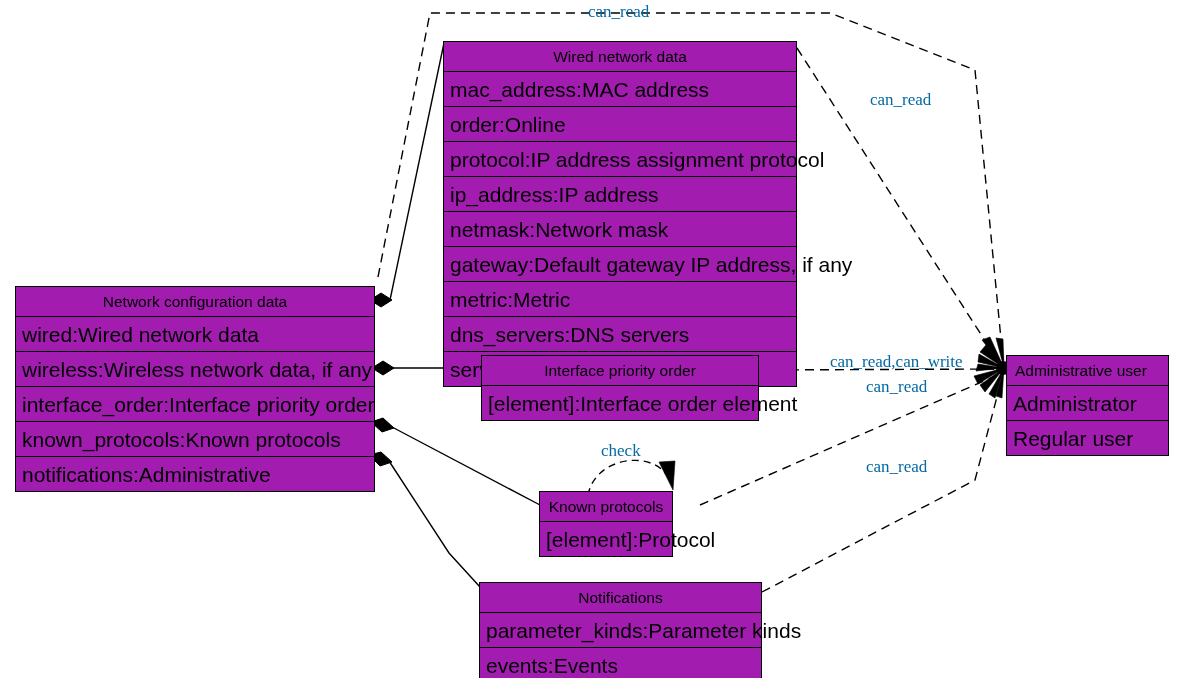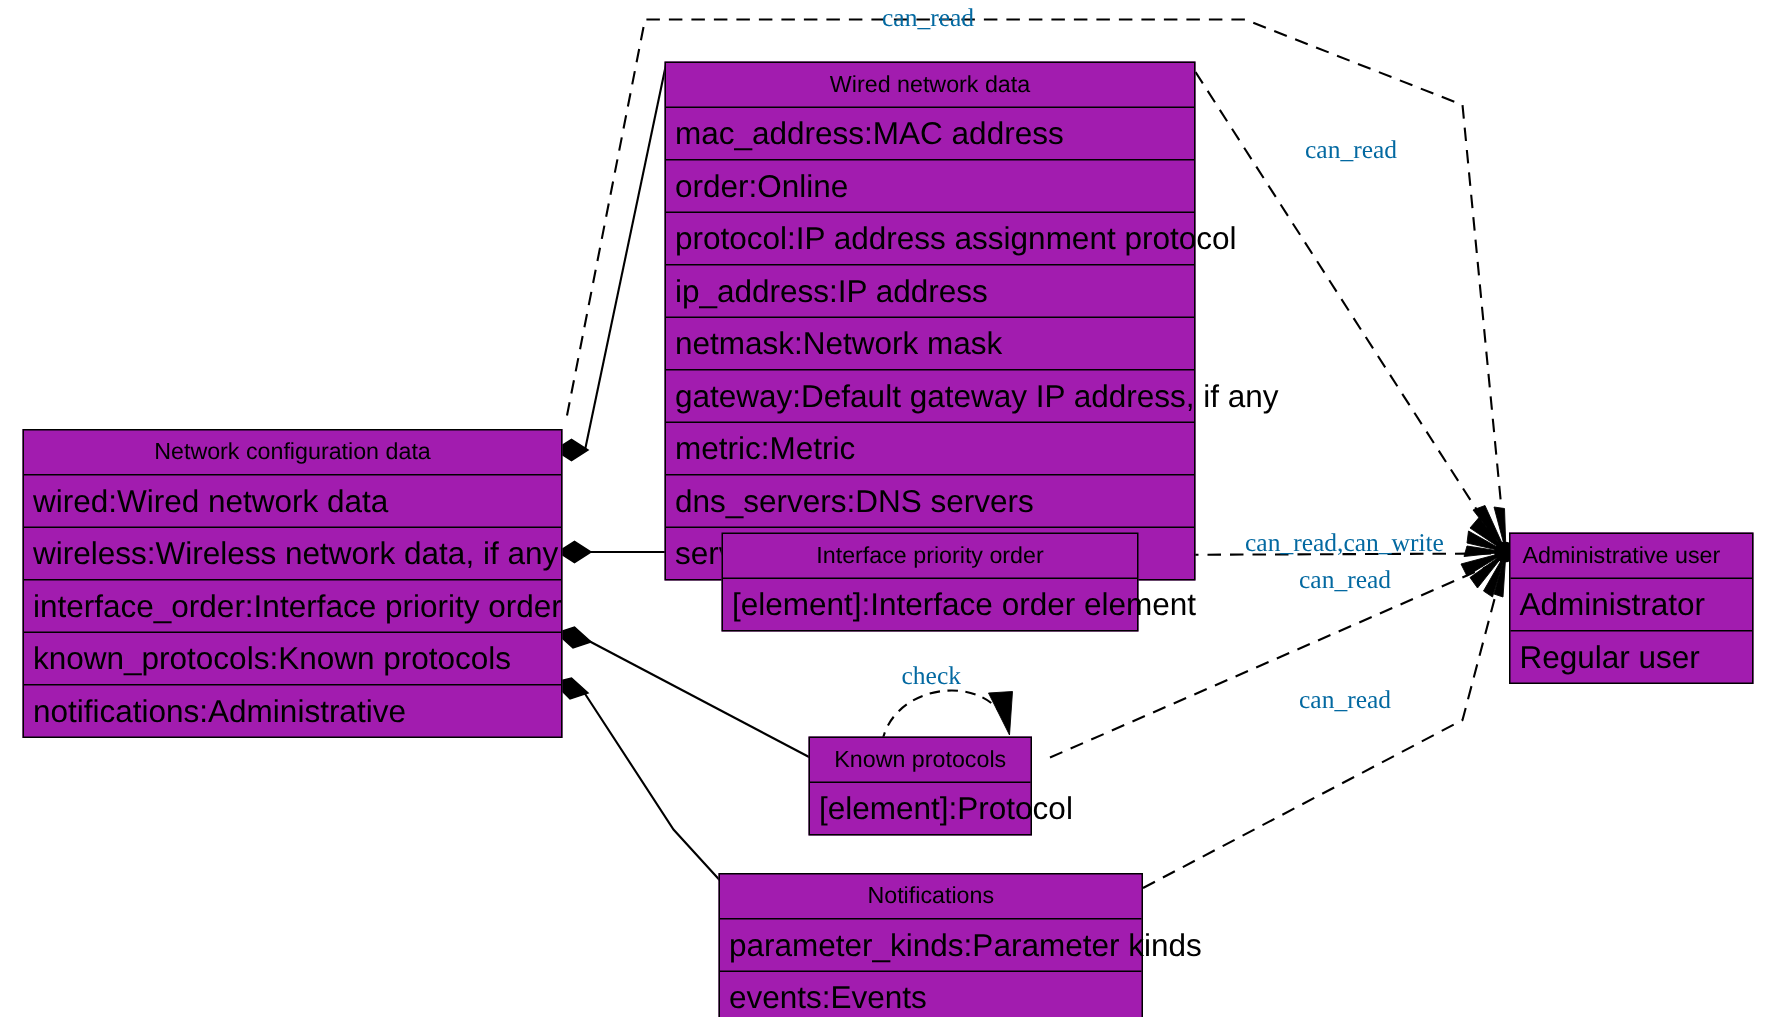--- a/index.html
+++ b/index.html
@@ -159,21 +159,21 @@
     <div class="uml-row">metric:Metric</div>
     <div class="uml-row">dns_servers:DNS servers</div>
     <div class="uml-row">serve_dns:DNS server</div>
   </div>
 
   <div class="uml-box" style="left:481px; top:355px; width:278px;">
     <div class="uml-title">Interface priority order</div>
     <div class="uml-row">[element]:Interface order element</div>
   </div>
 
-  <div class="uml-box" style="left:539px; top:491px; width:149px;">
+  <div class="uml-box" style="left:539px; top:491px; width:134px;">
     <div class="uml-title">Known protocols</div>
     <div class="uml-row">[element]:Protocol</div>
   </div>
 
   <div class="uml-box" style="left:479px; top:582px; width:283px;">
     <div class="uml-title">Notifications</div>
     <div class="uml-row">parameter_kinds:Parameter kinds</div>
     <div class="uml-row">events:Events</div>
   </div>
 

